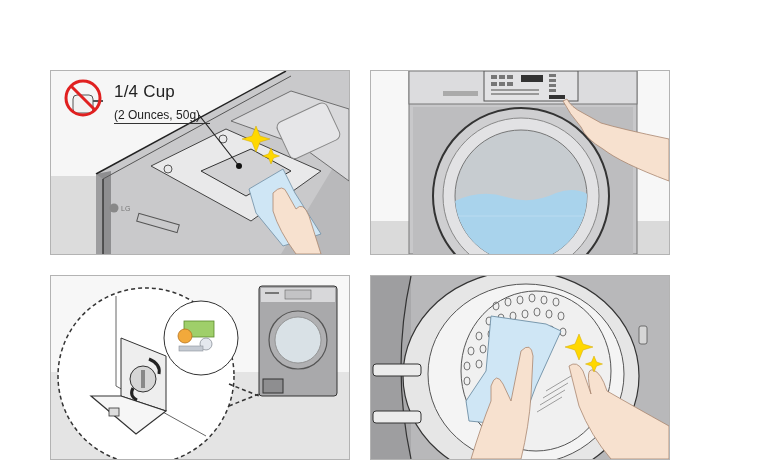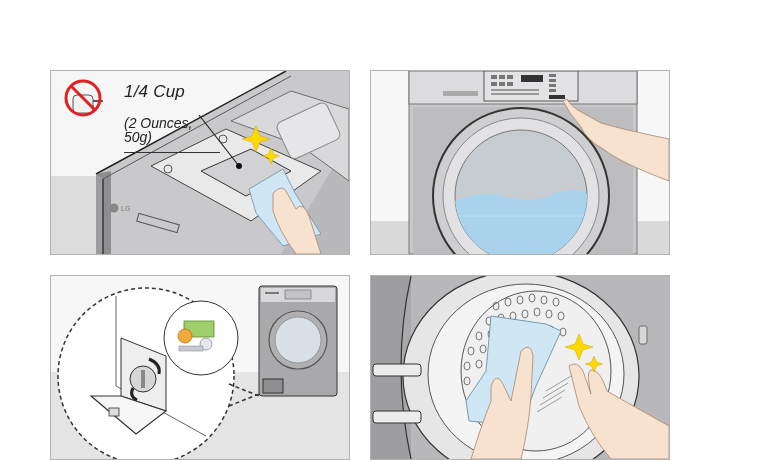--- a/index.html
+++ b/index.html
@@ -12,25 +12,25 @@
     border:1px solid #b3b3b3; box-sizing:content-box; overflow:hidden;
     background:#f4f4f4;
   }
   .panel svg { position:absolute; left:0; top:0; width:298px; height:183px; display:block; }
   #p1 { left:50px; top:70px; }
   #p2 { left:370px; top:70px; }
   #p3 { left:50px; top:275px; }
   #p4 { left:370px; top:275px; }
 
   .amount {
-    position:absolute; left:73px; top:12px; color:#222; line-height:1;font-style:italic;
+    position:absolute; left:63px; top:12px; color:#222; line-height:1;
   }
   .amount .big { font-size:17px; display:block; letter-spacing:0.2px; }
   .amount .small {
-    font-size:14px; display:block; margin-top:16px; padding-bottom:8px;
+    font-size:12px; display:block; margin-top:9px; padding-bottom:2px;
     border-bottom:1.2px solid #333; width:96px;
   }
 </style>
 </head>
 <body>
 
 <div class="panel" id="p1">
   <svg viewBox="0 0 298 183">
     <rect x="0" y="0" width="298" height="183" fill="#f6f6f6"></rect>
     <rect x="0" y="105" width="298" height="78" fill="#dcdcdc"></rect>

